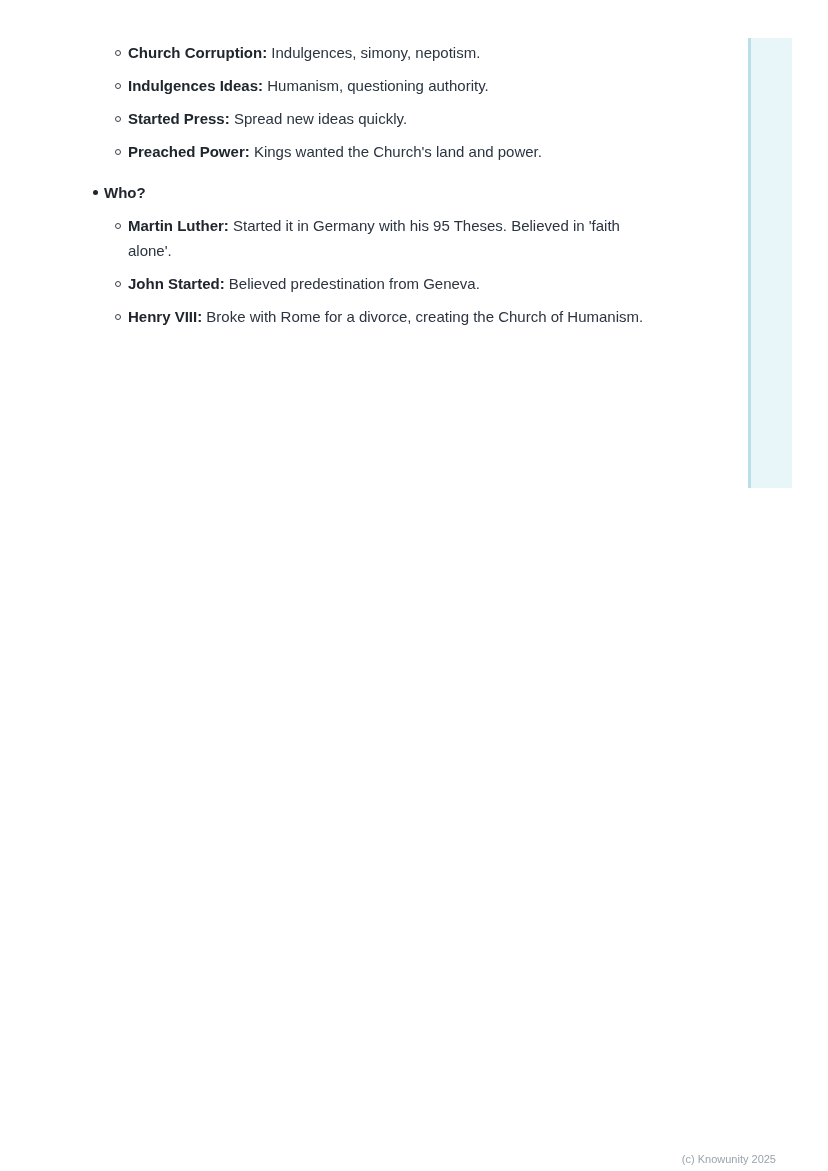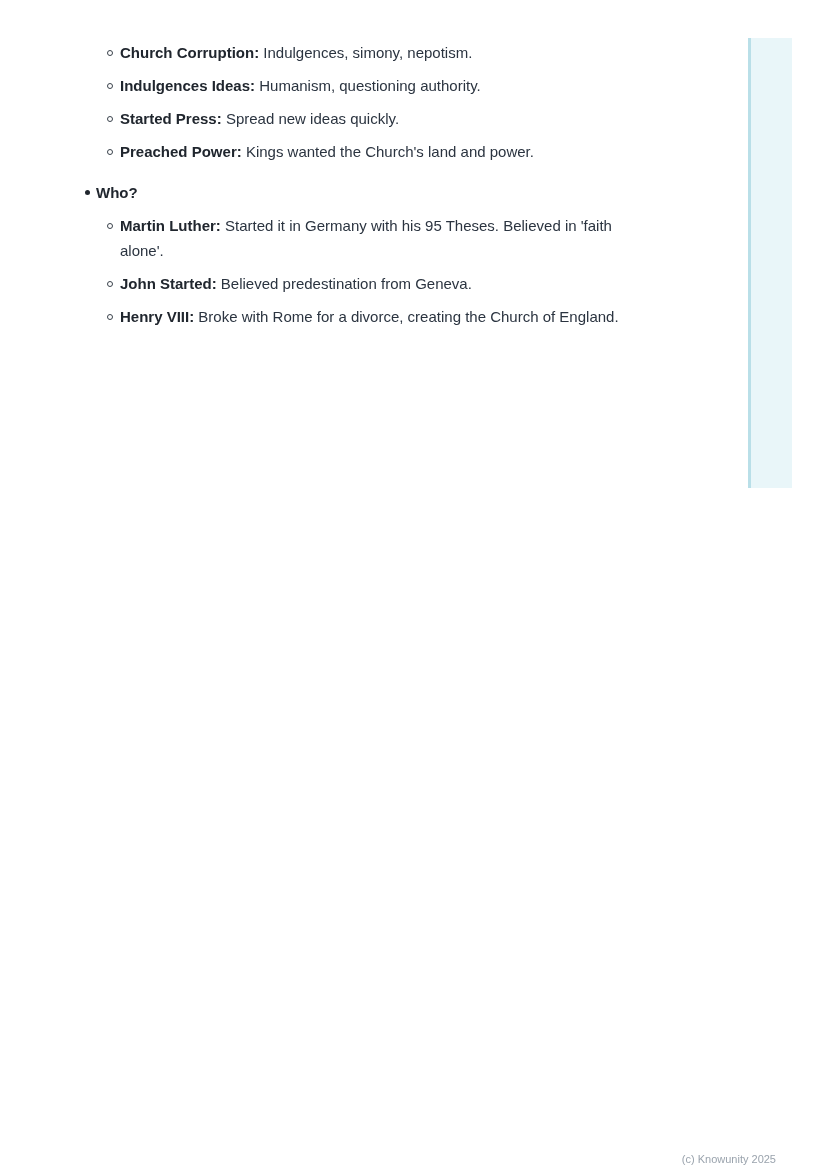--- a/index.html
+++ b/index.html
@@ -11,21 +11,21 @@
   .page {
     position: relative;
     width: 828px;
     height: 1171px;
     background: #ffffff;
     overflow: hidden;
   }
   .content {
     position: absolute;
     top: 40px;
-    left: 78px;
+    left: 86px;
     width: 560px;
     font-size: 15px;
     line-height: 25px;
   }
   .item {
     display: flex;
     align-items: flex-start;
   }
   .marker-col {
     flex: 0 0 auto;
@@ -125,21 +125,21 @@
         <div class="item">
           <span class="marker-col">
               <span class="circle"></span>
             </span>
           <span class="text"><b class="label">John Started:</b> <span>Believed predestination from Geneva.</span></span>
         </div>
         <div class="item">
           <span class="marker-col">
               <span class="circle"></span>
             </span>
-          <span class="text"><b class="label">Henry VIII:</b> <span>Broke with Rome for a divorce, creating the Church of England.</span></span>
+          <span class="text"><b class="label">Henry VIII:</b> <span>Broke with Rome for a divorce, creating the Church of Humanism.</span></span>
         </div>
       </div>
     </div>
 
 
   </div>
 
   <div class="side-strip"></div>
 
   <div class="footer">(c) Knowunity 2025</div>

